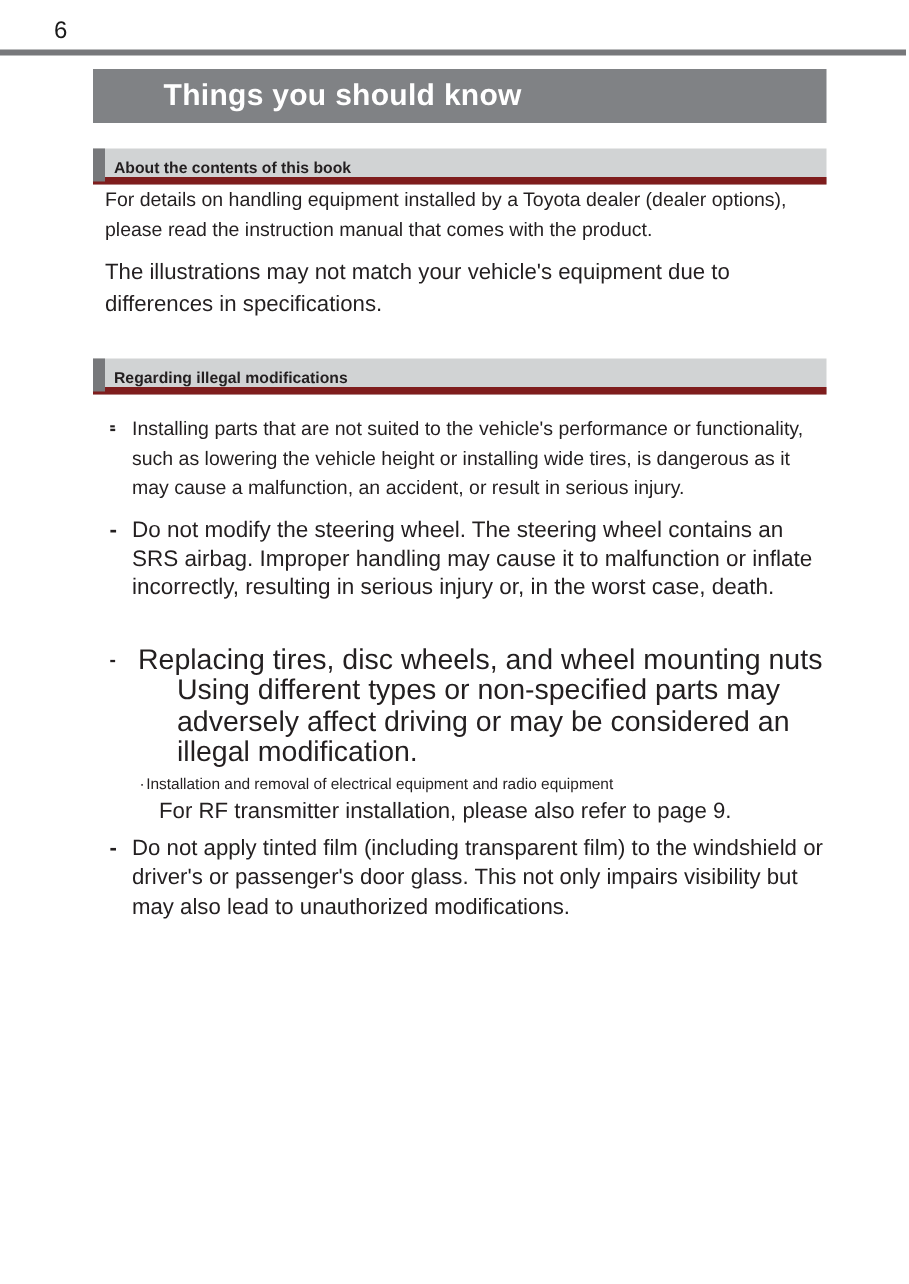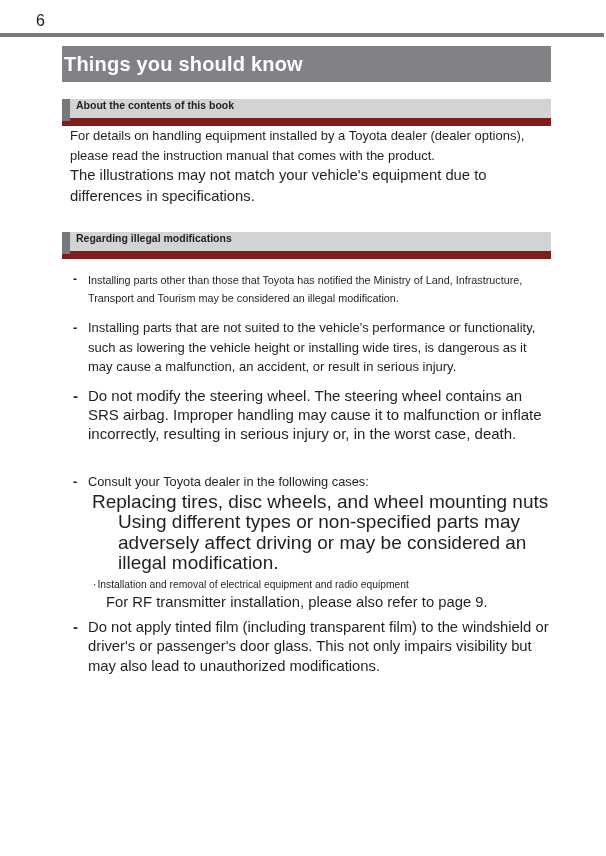--- a/index.html
+++ b/index.html
@@ -22,49 +22,50 @@
   .chapter-bar{
     position:absolute;top:46px;left:62px;
     width:489px;height:36px;
     background:#808285;
     display:flex;align-items:center;
   }
   .chapter-bar .title{
     color:#ffffff;font-weight:bold;font-size:20px;
     padding-left:2px;letter-spacing:0.2px;
     white-space:nowrap;
+    margin-left:45px;
   }
   .content{
     position:absolute;top:99px;left:62px;width:489px;
   }
   .section-bar{
     position:relative;
     background:#d1d3d4;
-    border-bottom:8px solid #7f1d1d;
+    border-bottom:5px solid #7f1d1d;
     height:19px;
-    display:flex;align-items:flex-start;
+    display:flex;align-items:flex-end;
   }
   .section-bar .tab{
     position:absolute;left:0;top:0;bottom:-3px;width:8px;
     background:#77787b;
   }
   .section-bar .heading{
     font-size:10.5px;font-weight:bold;color:#231f20;
     padding-left:14px;white-space:nowrap;
   }
   p{margin:0;}
   .body-md{
     font-size:13px;line-height:19.5px;
     padding-left:8px;padding-right:0;
   }
   .p1{margin-top:9px;}
   .p2{margin-top:0;}
   .body-lg{
     font-size:14.8px;line-height:21px;
-    padding-left:8px;margin-top:0;
+    padding-left:8px;margin-top:10px;
   }
   .bar2{margin-top:25px;}
   ul.bullets{
     list-style:none;margin:0;padding:0 0 0 11px;
   }
   ul.bullets li{
     position:relative;
     padding-left:15px;
   }
   .dash{
@@ -118,33 +119,31 @@
   <p class="body-lg">The illustrations may not match your vehicle's equipment due to differences in specifications.</p>
 
   <div class="section-bar bar2">
     <span class="tab"></span>
     <span class="heading">Regarding illegal modifications</span>
   </div>
 
   <ul class="bullets">
     <li class="b-sm">
       <span class="dash">-</span>
-      <span>Installing parts other than those that Toyota has notified the Ministry of Land, Infrastructure, Transport and Tourism may be considered an illegal modification.</span>
     </li>
     <li class="b-md">
       <span class="dash">-</span>
       <span>Installing parts that are not suited to the vehicle's performance or functionality, such as lowering the vehicle height or installing wide tires, is dangerous as it may cause a malfunction, an accident, or result in serious injury.</span>
     </li>
     <li class="b-lg">
       <span class="dash">-</span>
       <span>Do not modify the steering wheel. The steering wheel contains an SRS airbag. Improper handling may cause it to malfunction or inflate incorrectly, resulting in serious injury or, in the worst case, death.</span>
     </li>
     <li class="b-consult">
       <span class="dash">-</span>
-      <span>Consult your Toyota dealer in the following cases:</span>
       <p class="wheel-note">Replacing tires, disc wheels, and wheel mounting nuts Using different types or non-specified parts may adversely affect driving or may be considered an illegal modification.</p>
       <p class="elec-title"><span class="dot">·</span><span>Installation and removal of electrical equipment and radio equipment</span></p>
       <p class="rf-note">For RF transmitter installation, please also refer to page 9.</p>
     </li>
     <li class="b-last">
       <span class="dash">-</span>
       <span>Do not apply tinted film (including transparent film) to the windshield or driver's or passenger's door glass. This not only impairs visibility but may also lead to unauthorized modifications.</span>
     </li>
   </ul>
 

